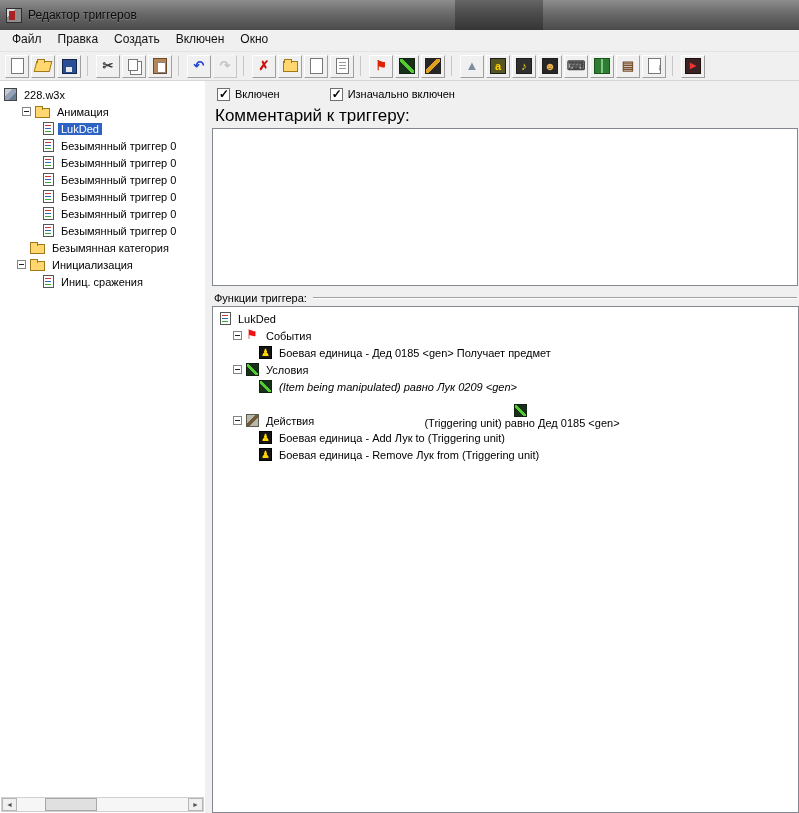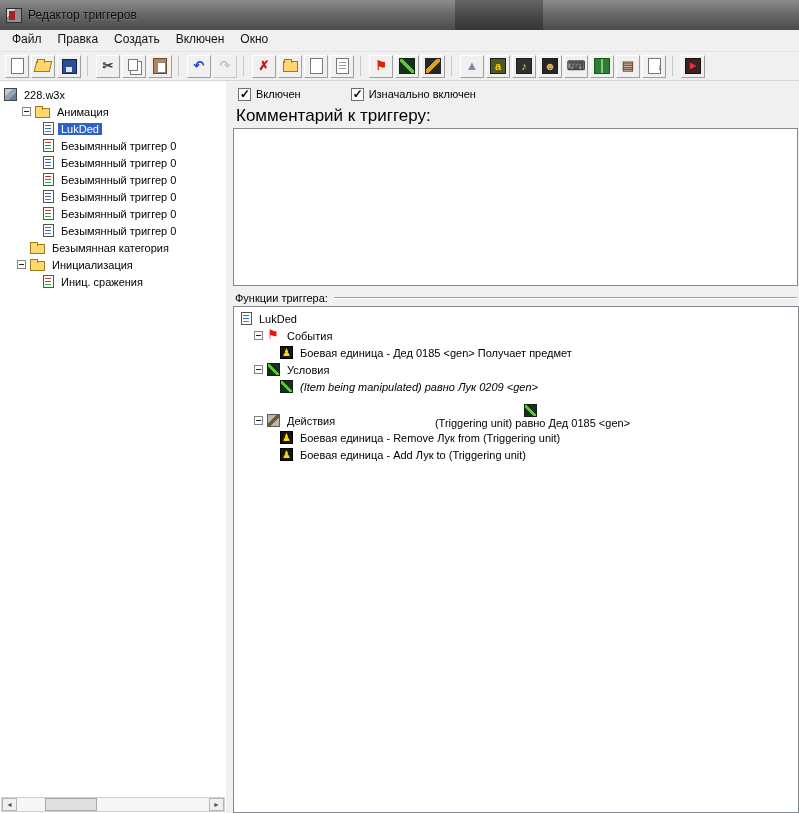--- a/index.html
+++ b/index.html
@@ -50,21 +50,21 @@
     background-image:linear-gradient(45deg,transparent 40%,#54cc2e 40% 58%,transparent 58%)}
   .s-action::before{content:"";width:14px;height:14px;border:1px solid #222;background-color:#262626;
     background-image:linear-gradient(135deg,transparent 38%,#e0a020 38% 60%,transparent 60%)}
   .s-ai::before{content:"";width:14px;height:14px;border:1px solid #175517;background-color:#2e7d32;
     background-image:linear-gradient(90deg,transparent 44%,#7fc784 44% 56%,transparent 56%)}
   .s-test::before{content:"";width:14px;height:14px;background:#3c2323;border:1px solid #1e0f0f}
   .s-test::after{content:"▶";position:absolute;color:#e33;font-size:8px}
 
   
   .main{flex:1;display:flex;min-height:0}
-  .left-panel{width:226px;flex:0 0 auto;background:#fff;position:relative;overflow:hidden}
+  .left-panel{width:205px;flex:0 0 auto;background:#fff;position:relative;overflow:hidden}
   .vsplit{width:5px;flex:0 0 auto;background:#f0f0f0}
   .right-panel{flex:1;min-width:0;display:flex;flex-direction:column;background:#f0f0f0;padding-left:1px}
 
   
   .tree{padding-top:5px}
   .trow{height:17px;display:flex;align-items:center;white-space:nowrap;font-size:11px;color:#000}
   .expander{width:9px;height:9px;flex:0 0 auto;border:1px solid #848484;background:#fff;
     margin-right:4px;position:relative}
   .expander::before{content:"";position:absolute;left:1px;right:1px;top:3px;height:1px;background:#222}
   .expander.ghost{visibility:hidden}
@@ -338,24 +338,24 @@
               <span class="tlabel">(Triggering unit) равно Дед 0185 &lt;gen&gt;</span>
             </div>
             <div class="trow" style="padding-left: 17px;">
               <span class="expander"></span>
               <span class="ic action-icon"></span>
               <span class="tlabel">Действия</span>
             </div>
             <div class="trow" style="padding-left: 30px;">
               <span class="expander ghost"></span>
               <span class="ic unit-action-icon"></span>
+              <span class="tlabel">Боевая единица - Add Лук to (Triggering unit)</span>
+            </div>
+            <div class="trow" style="padding-left: 30px;">
+              <span class="expander ghost"></span>
+              <span class="ic unit-action-icon"></span>
               <span class="tlabel">Боевая единица - Remove Лук from (Triggering unit)</span>
-            </div>
-            <div class="trow" style="padding-left: 30px;">
-              <span class="expander ghost"></span>
-              <span class="ic unit-action-icon"></span>
-              <span class="tlabel">Боевая единица - Add Лук to (Triggering unit)</span>
             </div>
           </div>
       </div>
     </div>
   </div>
 </div>
 
 </body></html>

